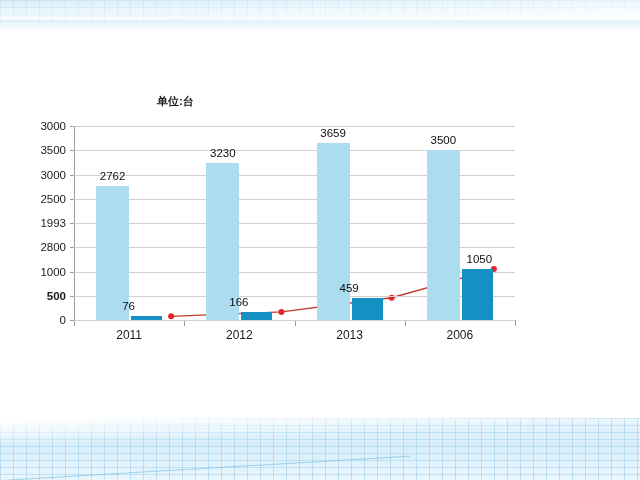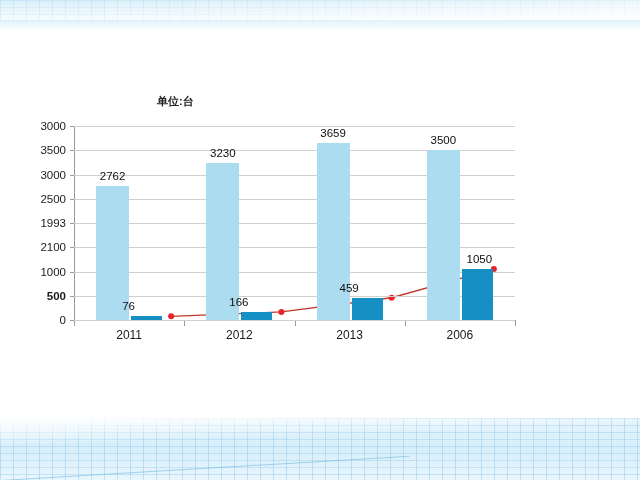--- a/index.html
+++ b/index.html
@@ -199,21 +199,21 @@
         <div class="bar light" style="left: 132.375px; width: 33px; height: 156.655px; background: rgb(171, 220, 240);"></div>
         <div class="bar dark" style="left: 167.375px; width: 31px; height: 8.051px; background: rgb(22, 144, 196);"></div>
         <div class="bar light" style="left: 242.625px; width: 33px; height: 177.462px; background: rgb(171, 220, 240);"></div>
         <div class="bar dark" style="left: 277.625px; width: 31px; height: 22.2615px; background: rgb(22, 144, 196);"></div>
         <div class="bar light" style="left: 352.875px; width: 33px; height: 169.75px; background: rgb(171, 220, 240);"></div>
         <div class="bar dark" style="left: 387.875px; width: 31px; height: 50.925px; background: rgb(22, 144, 196);"></div>
       </div>
   <div class="ytick-label" style="top: 230px; left: 14px; right: auto;">0</div>
       <div class="ytick-label" style="top: 205.75px; left: 14px; right: auto; font-weight: bold;">500</div>
       <div class="ytick-label" style="top: 181.5px; left: 14px; right: auto;">1000</div>
-      <div class="ytick-label" style="top: 157.25px; left: 14px; right: auto;">2100</div>
+      <div class="ytick-label" style="top: 157.25px; left: 14px; right: auto;">2800</div>
       <div class="ytick-label" style="top: 133px; left: 14px; right: auto;">1993</div>
       <div class="ytick-label" style="top: 108.75px; left: 14px; right: auto;">2500</div>
       <div class="ytick-label" style="top: 84.5px; left: 14px; right: auto;">3000</div>
       <div class="ytick-label" style="top: 60.25px; left: 14px; right: auto;">3500</div>
       <div class="ytick-label" style="top: 36px; left: 14px; right: auto;">3000</div>
       <div class="bar-label" style="left: 100.625px; top: 80.043px;">2762</div>
       <div class="bar-label" style="left: 116.625px; top: 210.314px;">76</div>
       <div class="xtick-mark" style="left: 62px;"></div>
       <div class="xtick-label" style="left: 117.125px;">2011</div>
       <div class="bar-label" style="left: 210.875px; top: 57.345px;">3230</div>

